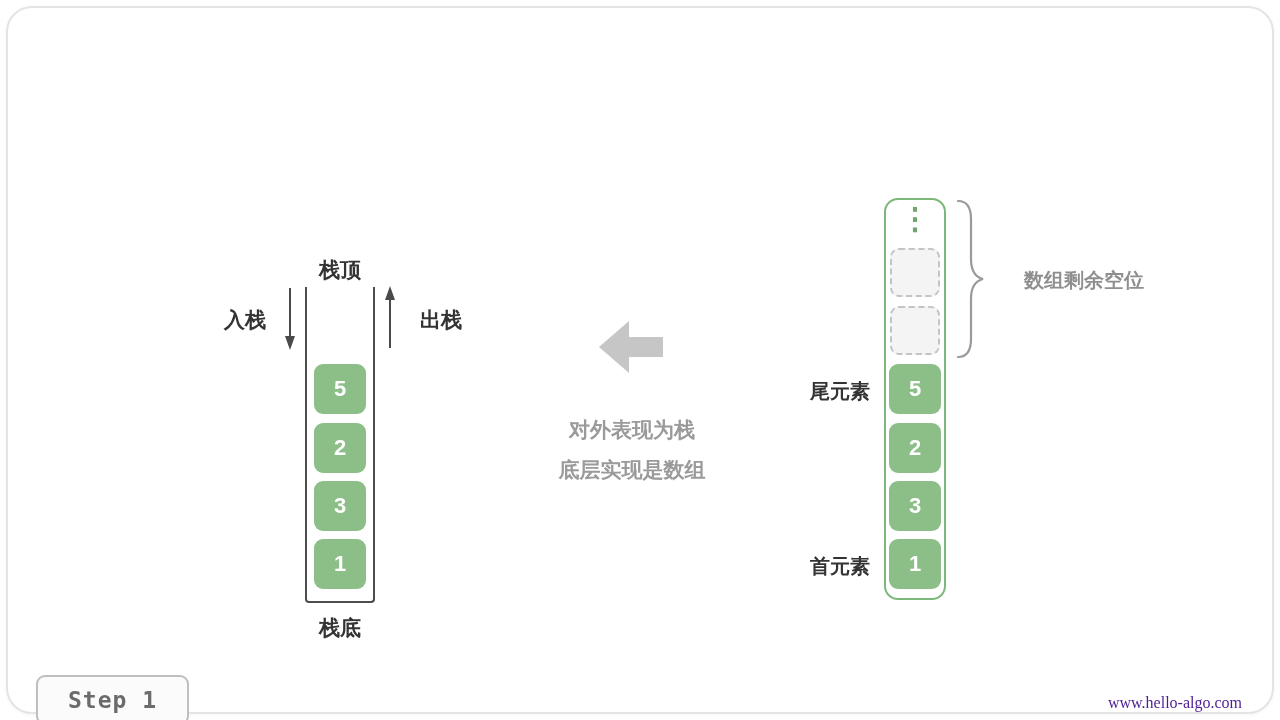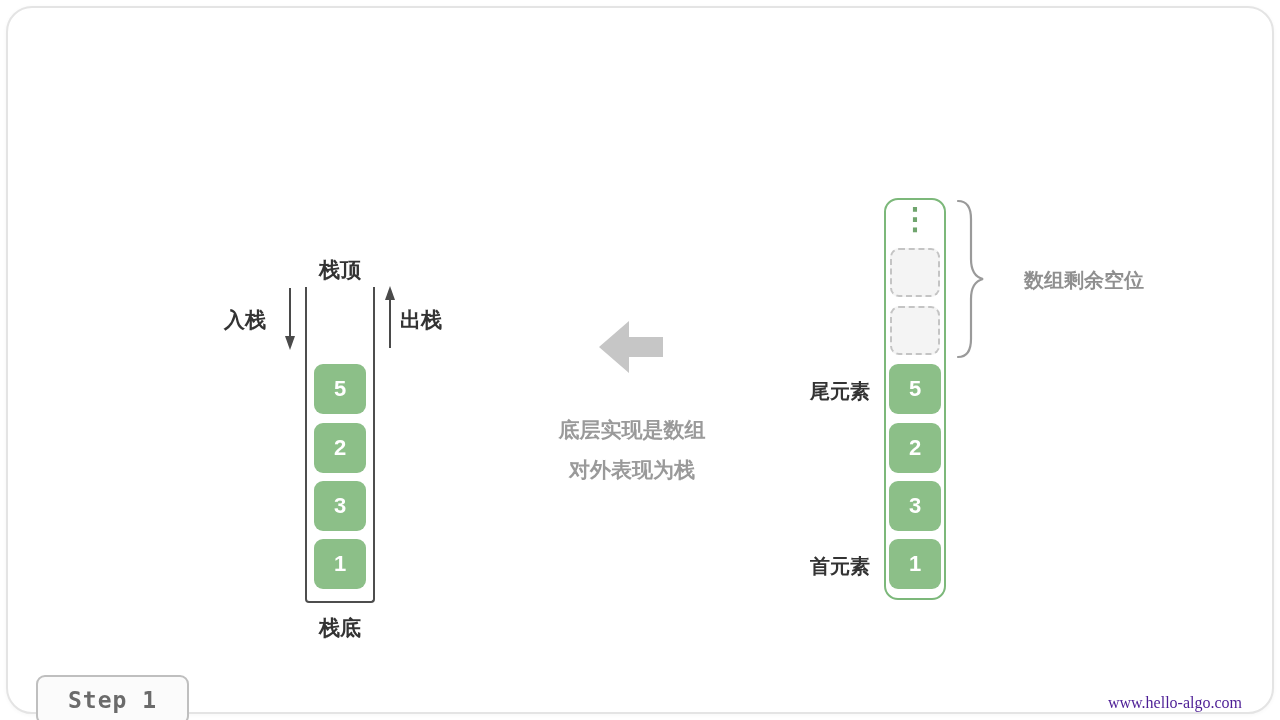--- a/index.html
+++ b/index.html
@@ -123,36 +123,36 @@
   <div class="abs label-dark" style="left: 224px; top: 306px;">入栈</div>
   <svg class="abs" style="left: 282px; top: 286px;" width="16" height="66">
     <line x1="8" y1="2" x2="8" y2="52" stroke="#4a4a4a" stroke-width="2"></line>
     <polygon points="3,50 13,50 8,64" fill="#4a4a4a"></polygon>
   </svg>
 
   <svg class="abs" style="left: 382px; top: 284px;" width="16" height="66">
     <line x1="8" y1="64" x2="8" y2="14" stroke="#4a4a4a" stroke-width="2"></line>
     <polygon points="3,16 13,16 8,2" fill="#4a4a4a"></polygon>
   </svg>
-  <div class="abs label-dark" style="left: 400px; top: 306px;">出栈</div>
+  <div class="abs label-dark" style="left: 420px; top: 306px;">出栈</div>
 
   <div class="abs cell" style="left: 314px; top: 364px;">5</div>
   <div class="abs cell" style="left: 314px; top: 423px;">2</div>
   <div class="abs cell" style="left: 314px; top: 481px;">3</div>
   <div class="abs cell" style="left: 314px; top: 539px;">1</div>
 
   <div class="abs label-dark" style="left: 305px; top: 614px; width: 70px; text-align: center;">栈底</div>
 
   <svg class="abs" style="left: 599px; top: 321px;" width="64" height="52">
     <polygon points="0,26 30,0 30,16 64,16 64,36 30,36 30,52" fill="#c6c6c6"></polygon>
   </svg>
 
   <div class="abs caption" style="left: 472px; top: 410px; width: 320px;">
+    <div>对外表现为栈</div>
     <div>底层实现是数组</div>
-    <div>对外表现为栈</div>
   </div>
 
   <div class="abs array-frame"></div>
 
   <div class="abs" style="left: 884px; top: 204px; width: 62px; text-align: center;">
     <span class="ellipsis-glyph">⋮</span>
   </div>
 
   <div class="abs cell-dashed" style="left: 890px; top: 248px;"></div>
   <div class="abs cell-dashed" style="left: 890px; top: 306px;"></div>

